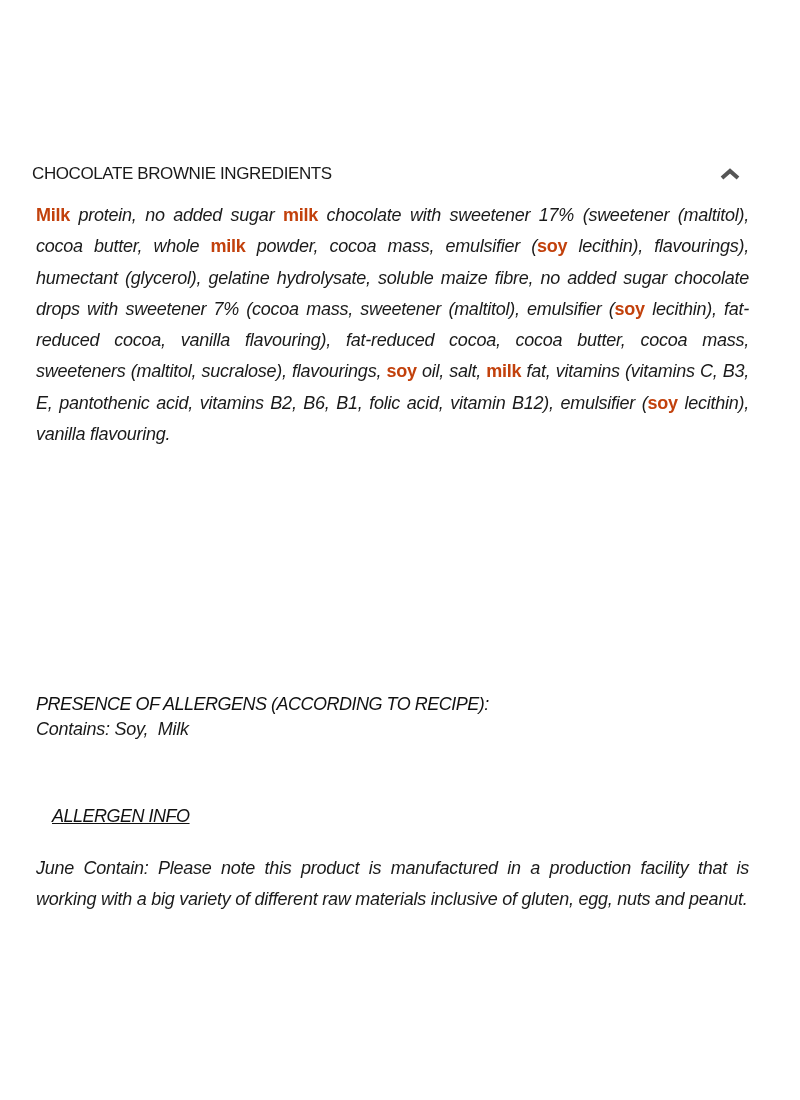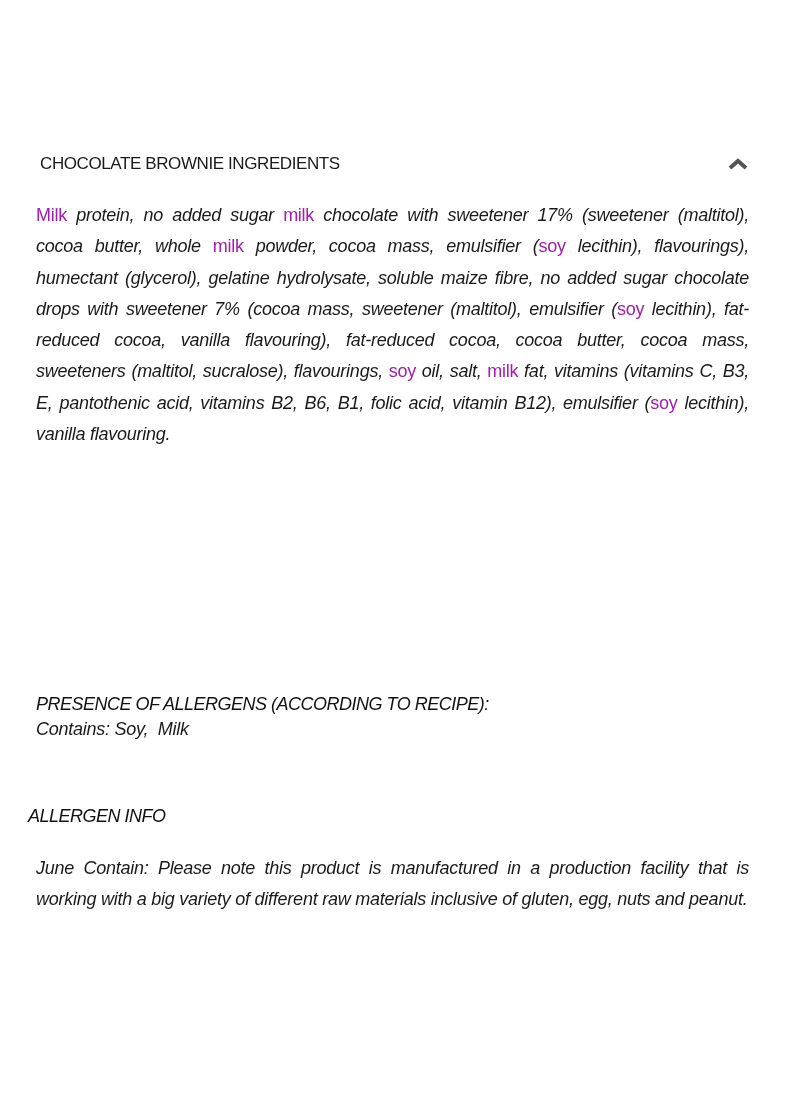--- a/index.html
+++ b/index.html
@@ -10,26 +10,26 @@
     body {
       width: 800px;
       height: 1100px;
       position: relative;
       overflow: hidden;
       font-family: "DejaVu Sans", sans-serif;
       color: #1a1a1a;
     }
     .section-header {
       position: absolute;
-      left: 40px;
+      left: 32px;
       top: 154px;
       width: 710px;
       height: 30px;
       display: flex;
-      align-items: flex-start;
+      align-items: flex-end;
       justify-content: space-between;
       cursor: pointer;
     }
     .section-title {
       font-family: "Liberation Sans", sans-serif;
       font-size: 17px;
       letter-spacing: -0.4px;
       color: #1a1a1a;
     }
     .chevron {
@@ -50,22 +50,22 @@
       font-style: italic;
       font-size: 18px;
       line-height: 31.3px;
       text-align: justify;
       letter-spacing: -0.25px;
       color: #1a1a1a;
       margin: 0;
     }
     .para b {
       font-style: normal;
-      font-weight: normal;
-      color: #a21caf;
+      font-weight: bold;
+      color: #c2410c;
     }
     .note {
       margin-top: 22px;
     }
     .subhead {
       font-family: "Liberation Sans", sans-serif;
       font-style: italic;
       font-size: 18px;
       letter-spacing: -0.5px;
       color: #111;
@@ -76,22 +76,23 @@
       left: 36px;
       top: 694px;
     }
     .contains {
       position: absolute;
       left: 36px;
       top: 714px;
     }
     .allergen-head {
       position: absolute;
-      left: 28px;
+      left: 52px;
       top: 806px;
+      text-decoration: underline;
     }
     .may-contain {
       position: absolute;
       left: 36px;
       top: 853px;
       width: 713px;
     }
   </style>
 </head>
 <body>

